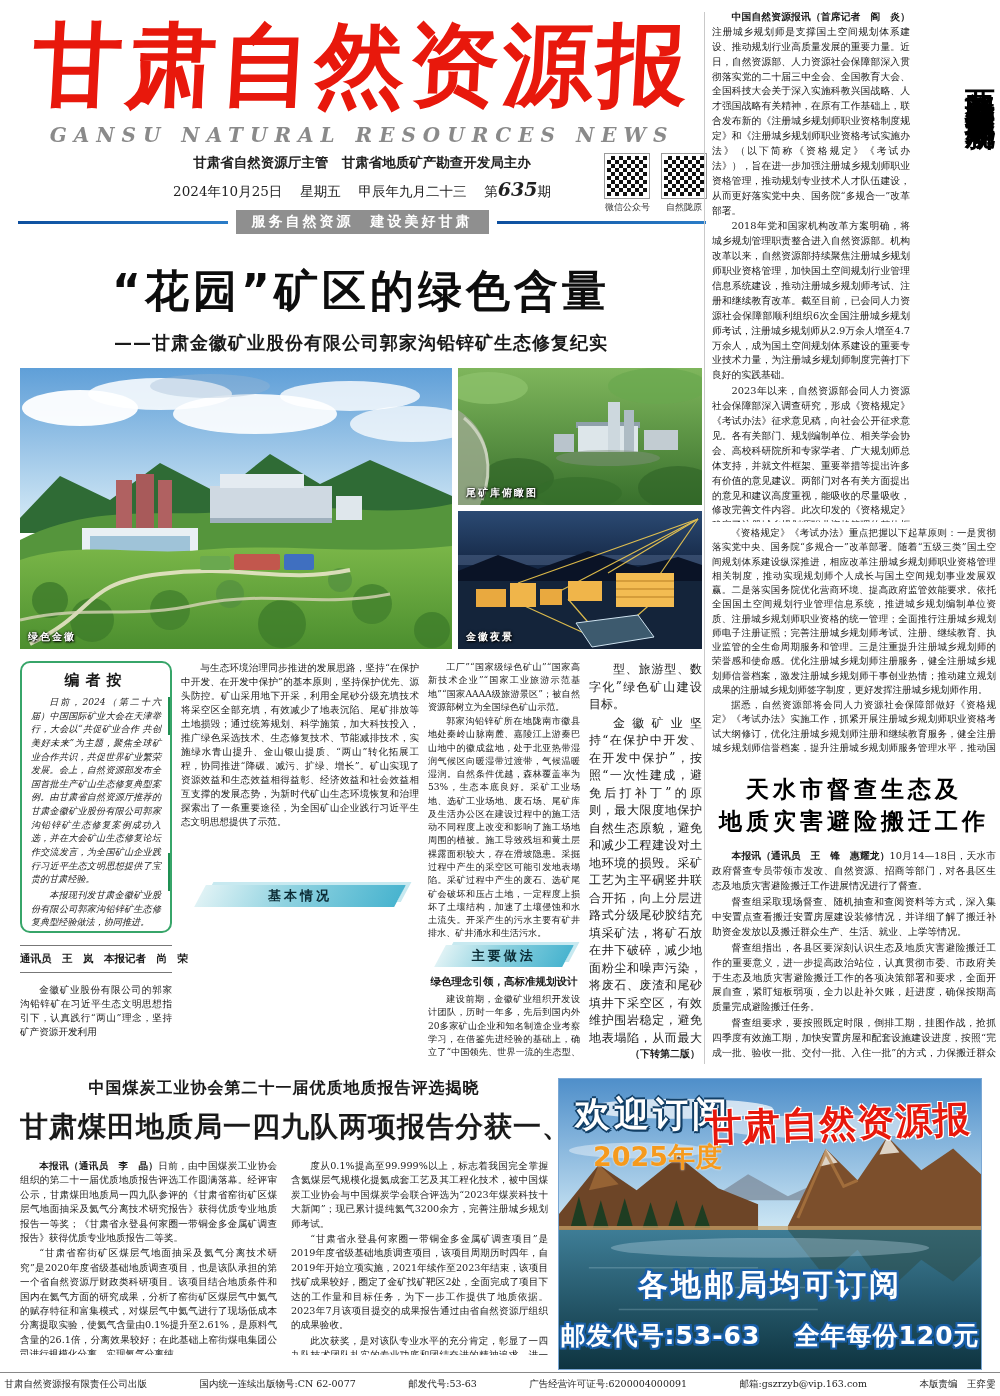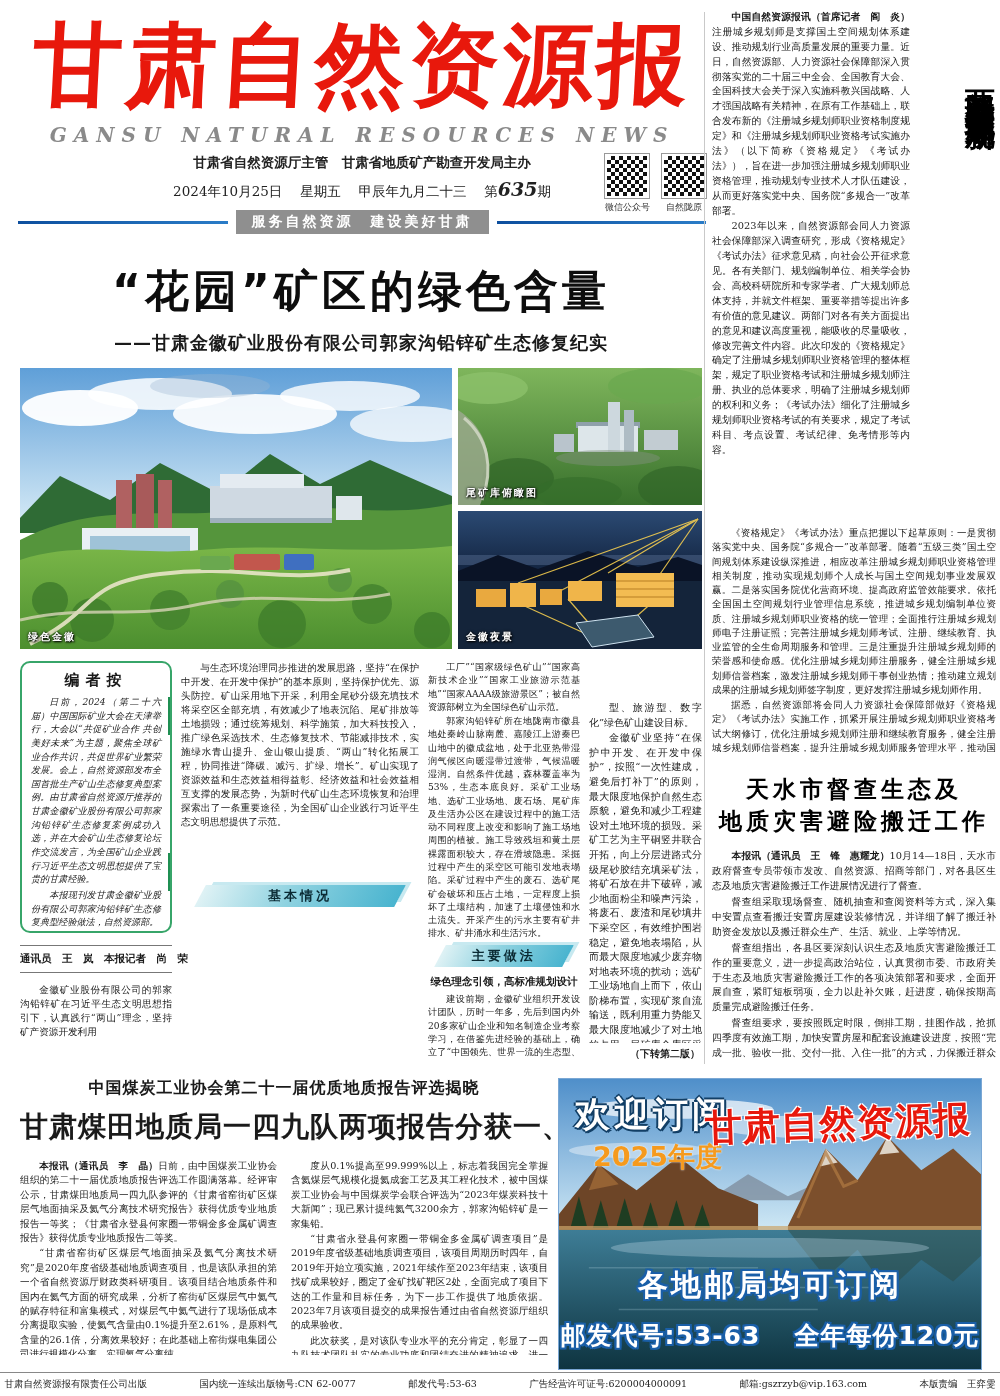--- a/index.html
+++ b/index.html
@@ -50,21 +50,21 @@
   .photo-br{height:138px;position:relative;}
   .photos svg{display:block;width:100%;height:100%;}
   .caption{position:absolute;left:8px;bottom:5px;color:#fff;font-size:10px;font-weight:bold;
            letter-spacing:2px;text-shadow:0 0 3px #000,1px 1px 2px #000;}
   .cols{display:flex;gap:9px;margin-top:12px;height:400px;}
   .col1{width:152px;}
   .col2{width:238px;}
   .col3{width:152px;}
   .col4{flex:1;display:flex;flex-direction:column;}
   .ctext{font-size:9.6px;line-height:1.46;overflow:hidden;}
-  .col4 .ctext{font-size:10px;flex:1;margin-top:40px;}
+  .col4 .ctext{font-size:12px;flex:1;}
   .ed-box{border:2px solid #37a569;border-radius:10px;padding:8px 9px;height:272px;box-sizing:border-box;
           overflow:hidden;position:relative;}
   .ed-box::before{content:"";position:absolute;right:-2px;top:34px;width:4px;height:38px;background:#1f8f52;}
   .ed-box::after{content:"";position:absolute;right:-2px;bottom:40px;width:4px;height:38px;background:#1f8f52;}
   .ed-title{text-align:center;font-weight:900;font-size:15px;letter-spacing:6px;margin-bottom:6px;
             font-family:"DejaVu Sans",sans-serif;}
   .ed-text{font-size:9.1px;line-height:1.5;text-align:justify;font-style:italic;}
   .ed-text p{margin-bottom:2px;}
   .byline{margin-top:12px;padding:6px 0;border-top:1px solid #777;border-bottom:1px solid #777;
           text-align:center;font-weight:bold;font-size:10.5px;font-family:"DejaVu Sans",sans-serif;white-space:nowrap;}
@@ -135,20 +135,21 @@
     </div>
   </div>
 </div>
 
 <div class="vrule"></div>
 
 <div class="right-col">
   <div class="r-top">
     <div class="r-narrow jtext">
       <p><span class="lead">中国自然资源报讯（首席记者　阎　炎）</span><span>注册城乡规划师是支撑国土空间规划体系建设、推动规划行业高质量发展的重要力量。近日，自然资源部、人力资源社会保障部深入贯彻落实党的二十届三中全会、全国教育大会、全国科技大会关于深入实施科教兴国战略、人才强国战略有关精神，在原有工作基础上，联合发布新的《注册城乡规划师职业资格制度规定》和《注册城乡规划师职业资格考试实施办法》（以下简称《资格规定》《考试办法》），旨在进一步加强注册城乡规划师职业资格管理，推动规划专业技术人才队伍建设，从而更好落实党中央、国务院“多规合一”改革部署。</span></p>
+      <p>2018年党和国家机构改革方案明确，将城乡规划管理职责整合进入自然资源部。机构改革以来，自然资源部持续聚焦注册城乡规划师职业资格管理，加快国土空间规划行业管理信息系统建设，推动注册城乡规划师考试、注册和继续教育改革。截至目前，已会同人力资源社会保障部顺利组织6次全国注册城乡规划师考试，注册城乡规划师从2.9万余人增至4.7万余人，成为国土空间规划体系建设的重要专业技术力量，为注册城乡规划师制度完善打下良好的实践基础。</p>
       <p>2023年以来，自然资源部会同人力资源社会保障部深入调查研究，形成《资格规定》《考试办法》征求意见稿，向社会公开征求意见。各有关部门、规划编制单位、相关学会协会、高校科研院所和专家学者、广大规划师总体支持，并就文件框架、重要举措等提出许多有价值的意见建议。两部门对各有关方面提出的意见和建议高度重视，能吸收的尽量吸收，修改完善文件内容。此次印发的《资格规定》确定了注册城乡规划师职业资格管理的整体框架，规定了职业资格考试和注册城乡规划师注册、执业的总体要求，明确了注册城乡规划师的权利和义务；《考试办法》细化了注册城乡规划师职业资格考试的有关要求，规定了考试科目、考点设置、考试纪律、免考情形等内容。</p>
     </div>
     <div class="v-head">两部门联合发布注册城乡规划师新规</div>
   </div>
   <div class="r-wide jtext">
     <p>《资格规定》《考试办法》重点把握以下起草原则：一是贯彻落实党中央、国务院“多规合一”改革部署。随着“五级三类”国土空间规划体系建设纵深推进，相应改革注册城乡规划师职业资格管理相关制度，推动实现规划师个人成长与国土空间规划事业发展双赢。二是落实国务院优化营商环境、提高政府监管效能要求。依托全国国土空间规划行业管理信息系统，推进城乡规划编制单位资质、注册城乡规划师职业资格的统一管理；全面推行注册城乡规划师电子注册证照；完善注册城乡规划师考试、注册、继续教育、执业监管的全生命周期服务和管理。三是注重提升注册城乡规划师的荣誉感和使命感。优化注册城乡规划师注册服务，健全注册城乡规划师信誉档案，激发注册城乡规划师干事创业热情；推动建立规划成果的注册城乡规划师签字制度，更好发挥注册城乡规划师作用。</p>
     <p>据悉，自然资源部将会同人力资源社会保障部做好《资格规定》《考试办法》实施工作，抓紧开展注册城乡规划师职业资格考试大纲修订，优化注册城乡规划师注册和继续教育服务，健全注册城乡规划师信誉档案，提升注册城乡规划师服务管理水平，推动国土空间规划行业高质量发展。</p>
   </div>
   <div class="ts-art">
     <div class="ts-head">
@@ -281,21 +282,21 @@
       </div>
     </div>
   </div>
 
   <div class="cols">
     <div class="col1">
       <div class="ed-box">
         <div class="ed-title">编者按</div>
         <div class="ed-text">
           <p>日前，2024（第二十六届）中国国际矿业大会在天津举行，大会以“共促矿业合作 共创美好未来”为主题，聚焦全球矿业合作共识，共促世界矿业繁荣发展。会上，自然资源部发布全国首批生产矿山生态修复典型案例。由甘肃省自然资源厅推荐的甘肃金徽矿业股份有限公司郭家沟铅锌矿生态修复案例成功入选，并在大会矿山生态修复论坛作交流发言，为全国矿山企业践行习近平生态文明思想提供了宝贵的甘肃经验。</p>
-          <p>本报现刊发甘肃金徽矿业股份有限公司郭家沟铅锌矿生态修复典型经验做法，自然资源部。</p>
+          <p>本报现刊发甘肃金徽矿业股份有限公司郭家沟铅锌矿生态修复典型经验做法，协同推进。</p>
         </div>
       </div>
       <div class="byline">通讯员　王　岚　本报记者　尚　荣</div>
       <div class="ctext jtext">
         <p>金徽矿业股份有限公司的郭家沟铅锌矿在习近平生态文明思想指引下，认真践行“两山”理念，坚持矿产资源开发利用</p>
       </div>
     </div>
     <div class="col2">
       <div class="ctext jtext" style="height:216px;">
         <p>与生态环境治理同步推进的发展思路，坚持“在保护中开发、在开发中保护”的基本原则，坚持保护优先、源头防控。矿山采用地下开采，利用全尾砂分级充填技术将采空区全部充填，有效减少了地表沉陷、尾矿排放等土地损毁；通过统筹规划、科学施策，加大科技投入，推广绿色采选技术、生态修复技术、节能减排技术，实施绿水青山提升、金山银山提质、“两山”转化拓展工程，协同推进“降碳、减污、扩绿、增长”。矿山实现了资源效益和生态效益相得益彰、经济效益和社会效益相互支撑的发展态势，为新时代矿山生态环境恢复和治理探索出了一条重要途径，为全国矿山企业践行习近平生态文明思想提供了示范。</p>
@@ -330,21 +331,21 @@
 <div class="bottom">
   <div class="b-left">
     <div class="kicker">中国煤炭工业协会第二十一届优质地质报告评选揭晓</div>
     <div class="b-head">甘肃煤田地质局一四九队两项报告分获一、二等奖</div>
     <div class="b-cols">
       <div class="b-col jtext">
         <p><span class="lead">本报讯（通讯员　李　晶）</span><span>日前，由中国煤炭工业协会组织的第二十一届优质地质报告评选工作圆满落幕。经评审公示，甘肃煤田地质局一四九队参评的《甘肃省窑街矿区煤层气地面抽采及氦气分离技术研究报告》获得优质专业地质报告一等奖；《甘肃省永登县何家圈一带铜金多金属矿调查报告》获得优质专业地质报告二等奖。</span></p>
         <p>“甘肃省窑街矿区煤层气地面抽采及氦气分离技术研究”是2020年度省级基础地质调查项目，也是该队承担的第一个省自然资源厅财政类科研项目。该项目结合地质条件和国内在氦气方面的研究成果，分析了窑街矿区煤层气中氦气的赋存特征和富集模式，对煤层气中氦气进行了现场低成本分离提取实验，使氦气含量由0.1%提升至2.61%，是原料气含量的26.1倍，分离效果较好；在此基础上窑街煤电集团公司进行规模化分离，实现氦气分离纯</p>
       </div>
       <div class="b-col jtext">
-        <p>度从0.1%提高至99.999%以上，标志着我国完全掌握含氦煤层气规模化提氦成套工艺及其工程化技术，被中国煤炭工业协会与中国煤炭学会联合评选为“2023年煤炭科技十大新闻”；现已累计提纯氦气3200余方，郭家沟铅锌矿是一家集铅。</p>
+        <p>度从0.1%提高至99.999%以上，标志着我国完全掌握含氦煤层气规模化提氦成套工艺及其工程化技术，被中国煤炭工业协会与中国煤炭学会联合评选为“2023年煤炭科技十大新闻”；现已累计提纯氦气3200余方，完善注册城乡规划师考试。</p>
         <p>“甘肃省永登县何家圈一带铜金多金属矿调查项目”是2019年度省级基础地质调查项目，该项目周期历时四年，自2019年开始立项实施，2021年续作至2023年结束，该项目找矿成果较好，圈定了金矿找矿靶区2处，全面完成了项目下达的工作量和目标任务，为下一步工作提供了地质依据。2023年7月该项目提交的成果报告通过由省自然资源厅组织的成果验收。</p>
         <p>此次获奖，是对该队专业水平的充分肯定，彰显了一四九队技术团队扎实的专业功底和团结奋进的精神追求，进一步提升了该队在地质勘查领域的影响力。</p>
       </div>
     </div>
   </div>
 
   <div class="ad">
     <svg viewBox="0 0 424 292" preserveAspectRatio="none">
       <defs>
         <linearGradient id="adsky" x1="0" y1="0" x2="0" y2="1">

